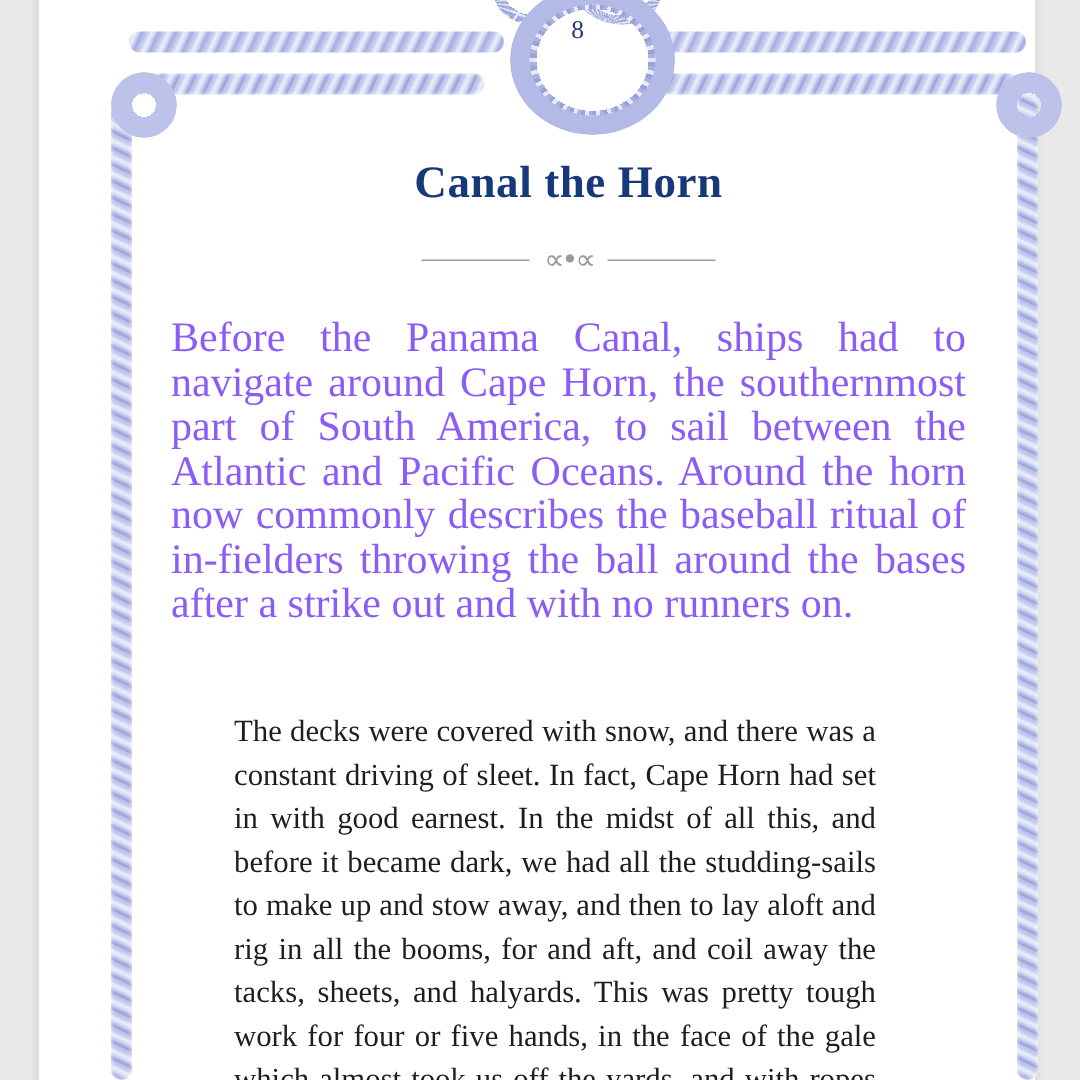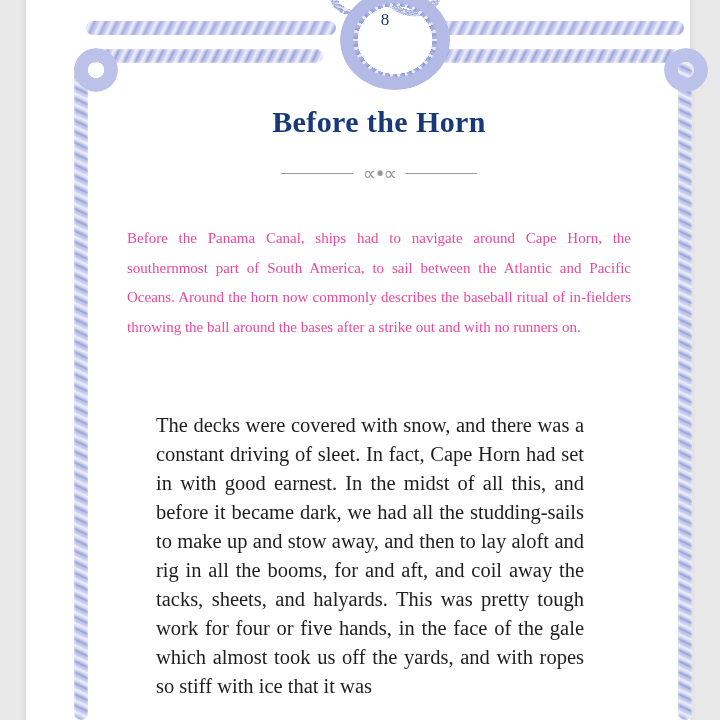--- a/index.html
+++ b/index.html
@@ -217,28 +217,28 @@
   .divider .ornament {
     margin: 0 10px;
     color: #9a9a9a;
     font-size: 19px;
     line-height: 1;
     letter-spacing: -2px;
     font-family: "DejaVu Sans", sans-serif;
   }
 
   .body-para {
-    margin: 13px;
+    margin: 0;
     padding-top: 26px;
     text-align: justify;
     text-justify: inter-word;
     font-family: "Liberation Serif", serif;
-    font-size: 15px;
+    font-size: 28px;
     line-height: 29.5px;
-    color: #ec4899;
+    color: #8b5cf6;
     hyphens: manual;
   }
 
   .quote-block {
     margin: 0;
     padding: 56px 0 0 42px;
     width: 470px;
     box-sizing: border-box;
   }
   .quote-para {
@@ -274,21 +274,21 @@
       <div class="knot-tail left"></div>
       <div class="knot-tail right"></div>
       <div class="knot-loop-l"></div>
       <div class="knot-loop-r"></div>
       <div class="knot-ring outer"></div>
       <div class="page-number">8</div>
     </div>
 
     <div class="content">
 
-      <h1 class="chapter-title">Before the Horn</h1>
+      <h1 class="chapter-title">Canal the Horn</h1>
 
       <div class="divider">
         <span class="rule"></span>
         <span class="ornament">∝•∝</span>
         <span class="rule"></span>
       </div>
 
       <p class="body-para">Before the Panama Canal, ships had to navigate around Cape Horn, the southernmost part of South America, to sail between the Atlantic and Pacific Oceans. Around the horn now commonly describes the baseball ritual of in-fielders throwing the ball around the bases after a strike out and with no runners on.</p>
 
       <blockquote class="quote-block">

